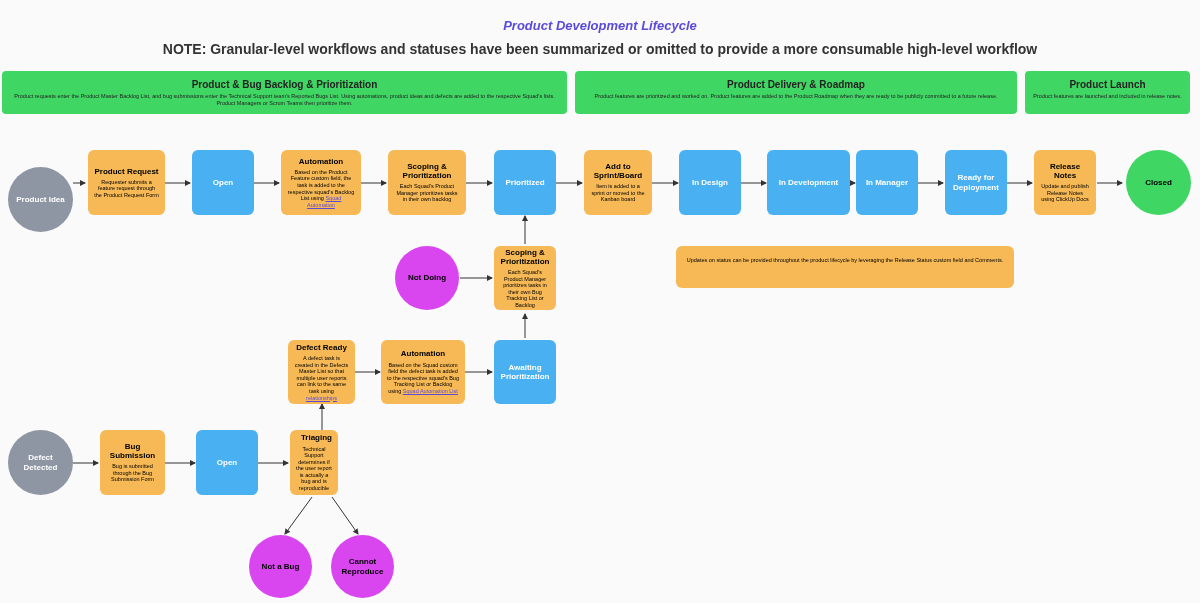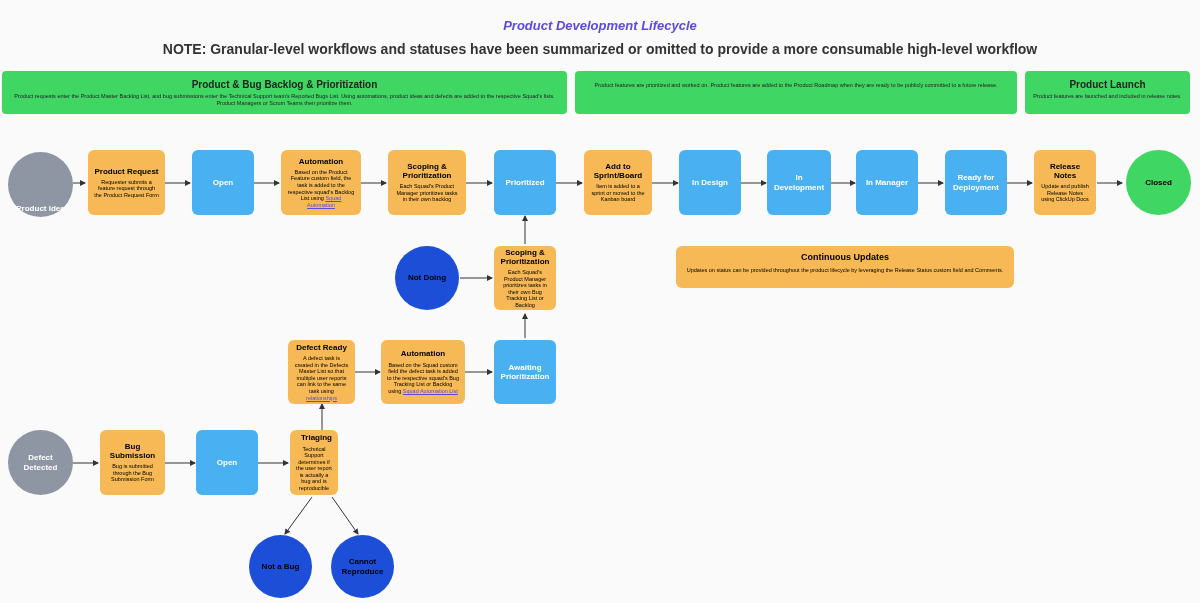--- a/index.html
+++ b/index.html
@@ -57,21 +57,21 @@
     font-size: 8px;
     line-height: 1.15;
   }
   .node .ntitle { font-weight: 700; font-size: 8px; }
   .node .ndesc { font-size: 5.5px; margin-top: 3px; line-height: 1.2; }
   .circle { border-radius: 50%; }
   .grey   { background: #8f96a3; color:#fff; }
   .orange { background: #f7b955; }
   .blue   { background: #49b0f1; color:#fff;}
   .green  { background: #40d664; }
-  .red    { background: #1d4ed8; }
+  .red    { background: #d946ef; }
 
   .wide-orange {
     position:absolute;
     background:#f7b955;
     border-radius:6px;
     text-align:center;
     padding:6px 10px;
   }
   .wide-orange .ntitle { font-weight:700; font-size:9px; }
   .wide-orange .ndesc  { font-size:5.5px; margin-top:5px; }
@@ -84,20 +84,21 @@
 
 <div class="title">Product Development Lifecycle</div>
 <div class="subtitle">NOTE: Granular-level workflows and statuses have been summarized or omitted to provide a more consumable high-level workflow</div>
 
 <div class="lanes">
   <div class="lane lane-green lane1">
     <div class="lane-title">Product &amp; Bug Backlog &amp; Prioritization</div>
     <div class="lane-desc">Product requests enter the Product Master Backlog List, and bug submissions enter the Technical Support team's Reported Bugs List. Using automations, product ideas and defects are added to the respective Squad's lists. Product Managers or Scrum Teams then prioritize them.</div>
   </div>
   <div class="lane lane-green lane2">
+    <div class="lane-title">Product Delivery &amp; Roadmap</div>
     <div class="lane-desc">Product features are prioritized and worked on. Product features are added to the Product Roadmap when they are ready to be publicly committed to a future release.</div>
   </div>
   <div class="lane lane-green lane3">
     <div class="lane-title">Product Launch</div>
     <div class="lane-desc">Product features are launched and included in release notes.</div>
   </div>
 </div>
 
 <svg class="arrows">
   <defs>
@@ -131,21 +132,21 @@
   <line x1="322" y1="430" x2="322" y2="404" stroke="#333" marker-end="url(#ah)"></line>
 
   <line x1="73" y1="463" x2="98" y2="463" stroke="#333" marker-end="url(#ah)"></line>
   <line x1="165" y1="463" x2="195" y2="463" stroke="#333" marker-end="url(#ah)"></line>
   <line x1="258" y1="463" x2="288" y2="463" stroke="#333" marker-end="url(#ah)"></line>
 
   <line x1="312" y1="497" x2="285" y2="534" stroke="#333" marker-end="url(#ah)"></line>
   <line x1="332" y1="497" x2="358" y2="534" stroke="#333" marker-end="url(#ah)"></line>
 </svg>
 
-<div class="node circle grey" style="left:8px;  top:152px; width:65px; height:65px;justify-content:flex-end;">
+<div class="node circle grey" style="left:8px;  top:167px; width:65px; height:65px;">
     <div class="ntitle">Product Idea</div>
   </div>
 
 <div class="node orange" style="left:88px; top:150px; width:77px; height:65px;">
   <div class="ntitle">Product Request</div>
   <div class="ndesc">Requester submits a feature request through the Product Request Form</div>
 </div>
 
 <div class="node blue" style="left:192px; top:150px; width:62px; height:65px;">
     <div class="ntitle">Open</div>
@@ -166,21 +167,21 @@
   </div>
 
 <div class="node orange" style="left:584px; top:150px; width:68px; height:65px;">
   <div class="ntitle">Add to Sprint/Board</div>
   <div class="ndesc">Item is added to a sprint or moved to the Kanban board</div>
 </div>
 
 <div class="node blue" style="left:679px; top:150px; width:62px; height:65px;">
     <div class="ntitle">In Design</div>
   </div>
-<div class="node blue" style="left:767px; top:150px; width:64px; height:65px; font-size:7.5px;">
+<div class="node blue" style="left:767px; top:150px; width:83px; height:65px; font-size:7.5px;">
     <div class="ntitle">In Development</div>
   </div>
 <div class="node blue" style="left:856px; top:150px; width:62px; height:65px;">
     <div class="ntitle">In Manager</div>
   </div>
 <div class="node blue" style="left:945px; top:150px; width:62px; height:65px;">
     <div class="ntitle">Ready for Deployment</div>
   </div>
 
 <div class="node orange" style="left:1034px; top:150px; width:62px; height:65px;">
@@ -195,21 +196,20 @@
 <div class="node circle red" style="left:395px; top:246px; width:64px; height:64px;">
     <div class="ntitle">Not Doing</div>
   </div>
 
 <div class="node orange" style="left:494px; top:246px; width:62px; height:64px;">
   <div class="ntitle">Scoping &amp; Prioritization</div>
   <div class="ndesc">Each Squad's Product Manager prioritizes tasks in their own Bug Tracking List or Backlog</div>
 </div>
 
 <div class="wide-orange" style="left:676px; top:246px; width:338px; height:42px;">
-  <div class="ntitle">Continuous Updates</div>
   <div class="ndesc">Updates on status can be provided throughout the product lifecycle by leveraging the Release Status custom field and Comments.</div>
 </div>
 
 <div class="node orange" style="left:288px; top:340px; width:67px; height:64px;">
   <div class="ntitle">Defect Ready</div>
   <div class="ndesc"><span>A defect task is created in the Defects Master List so that multiple user reports can link to the same task using </span><span class="link">relationships</span></div>
 </div>
 
 <div class="node orange" style="left:381px; top:340px; width:84px; height:64px;">
   <div class="ntitle">Automation</div>

